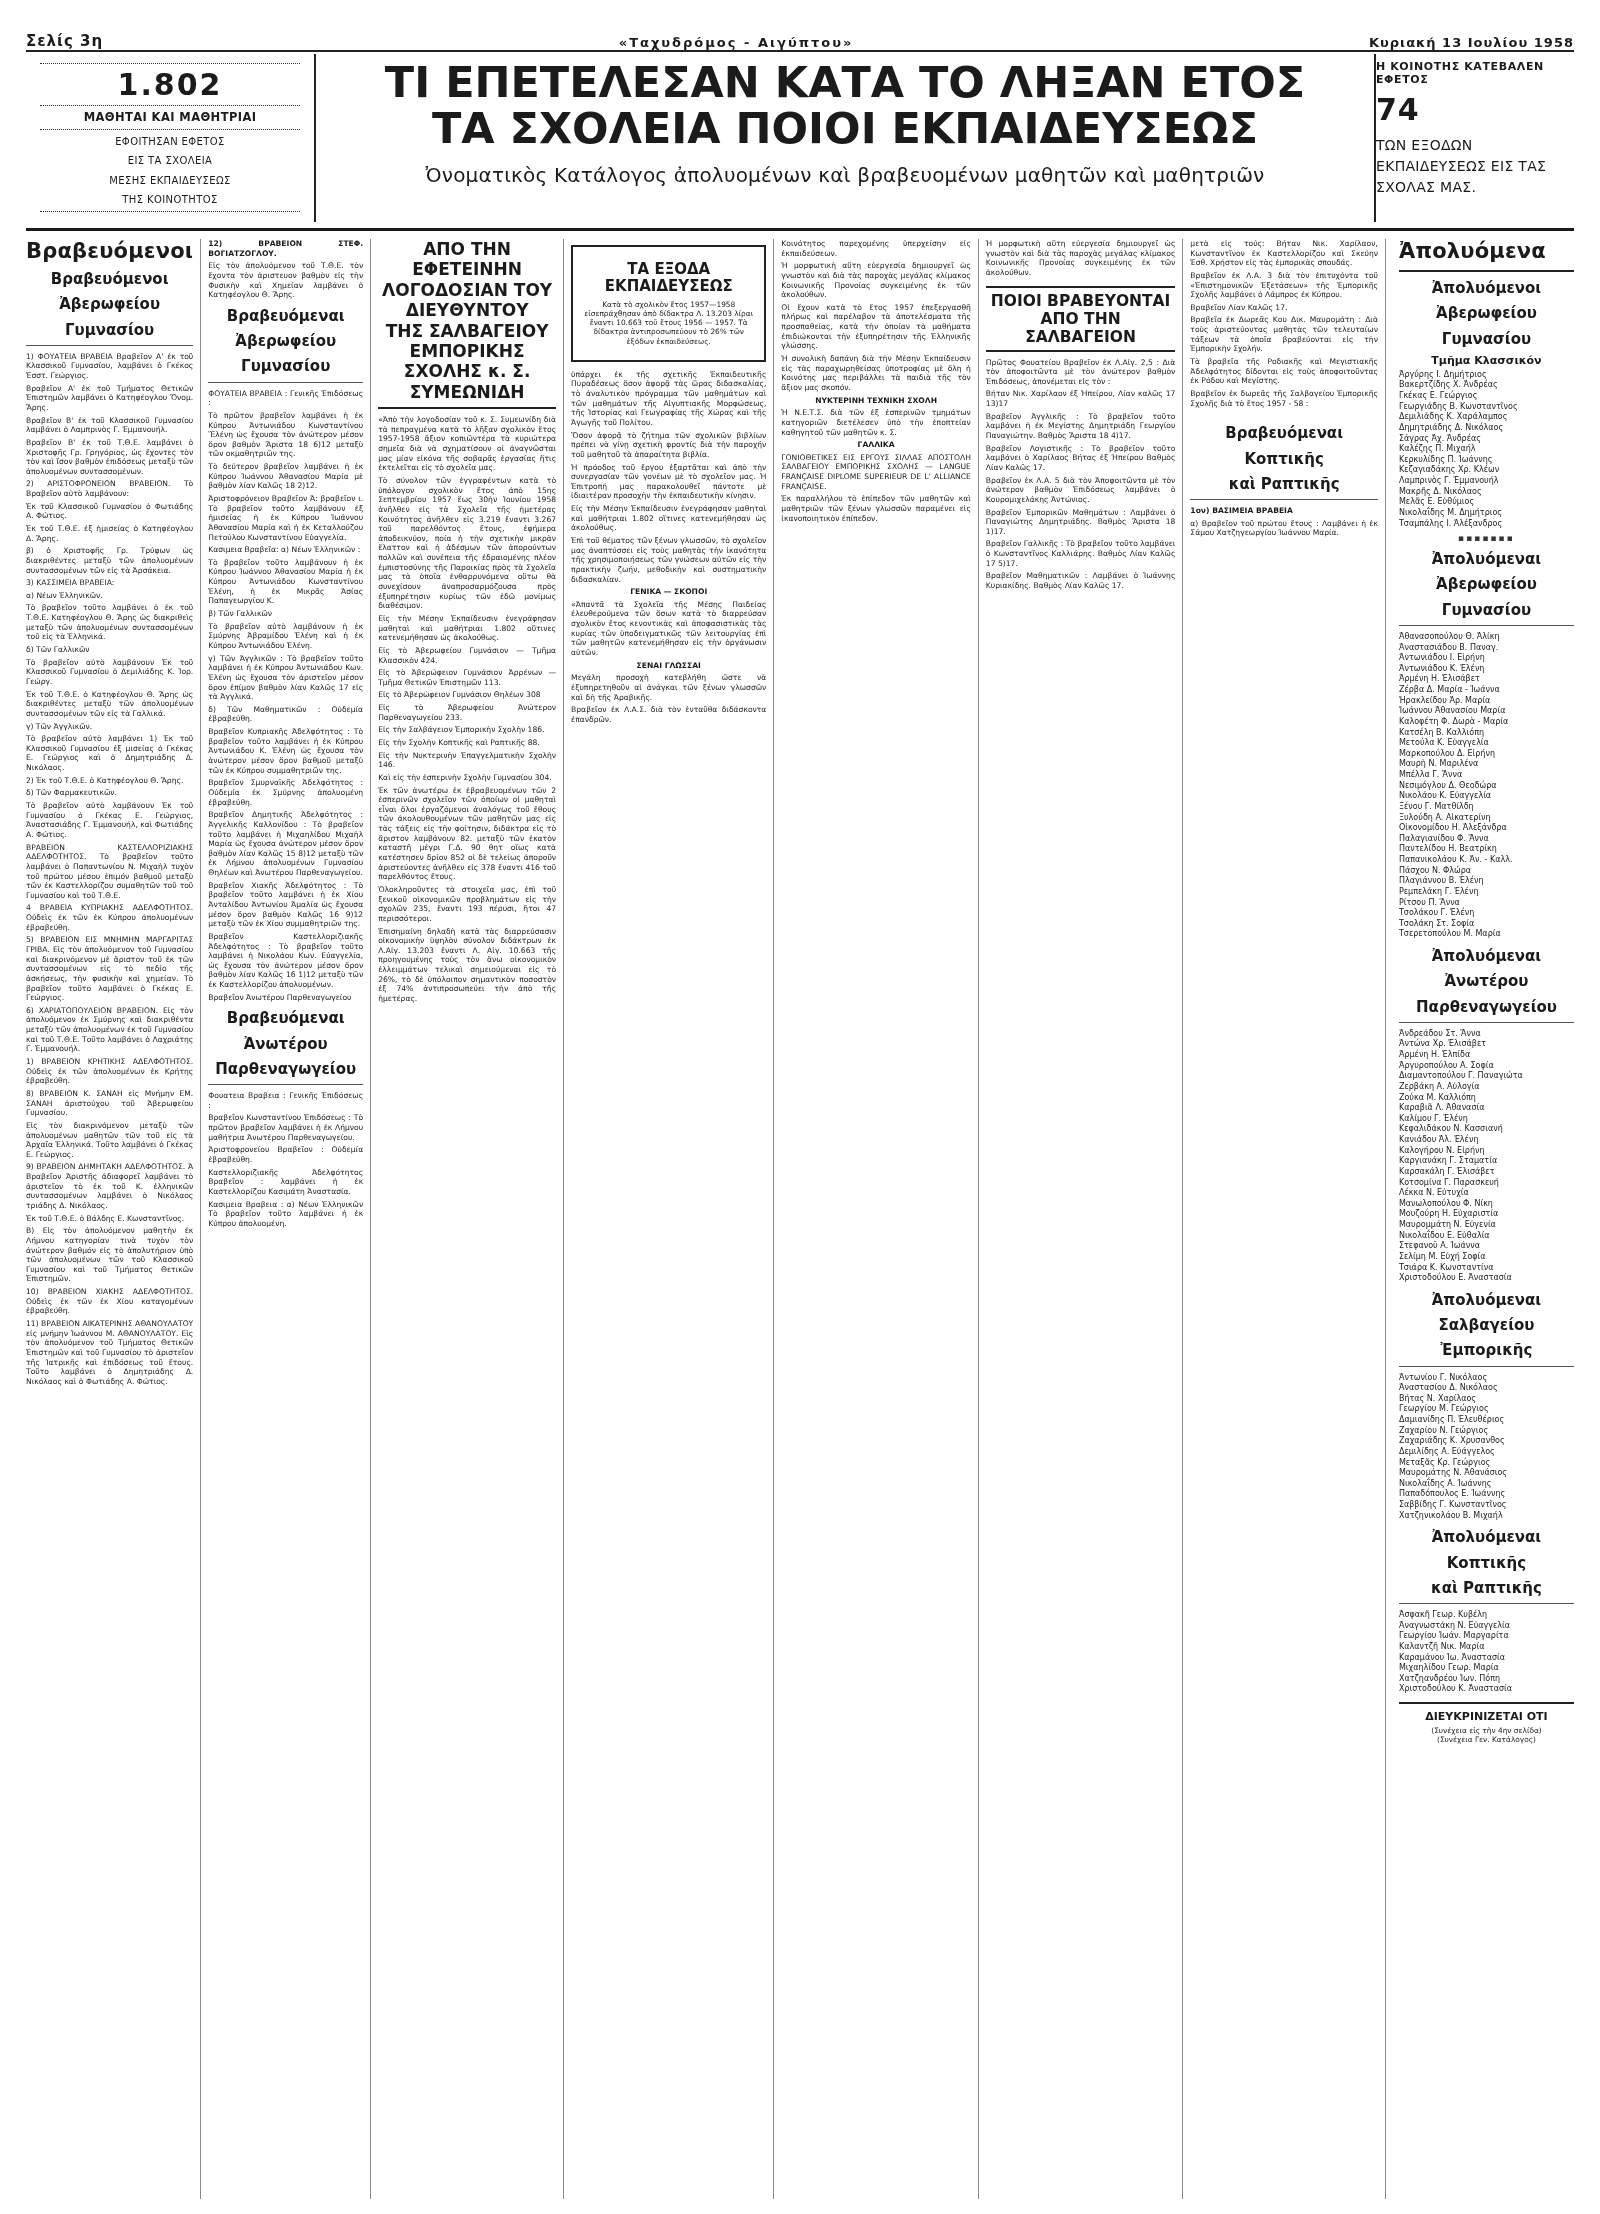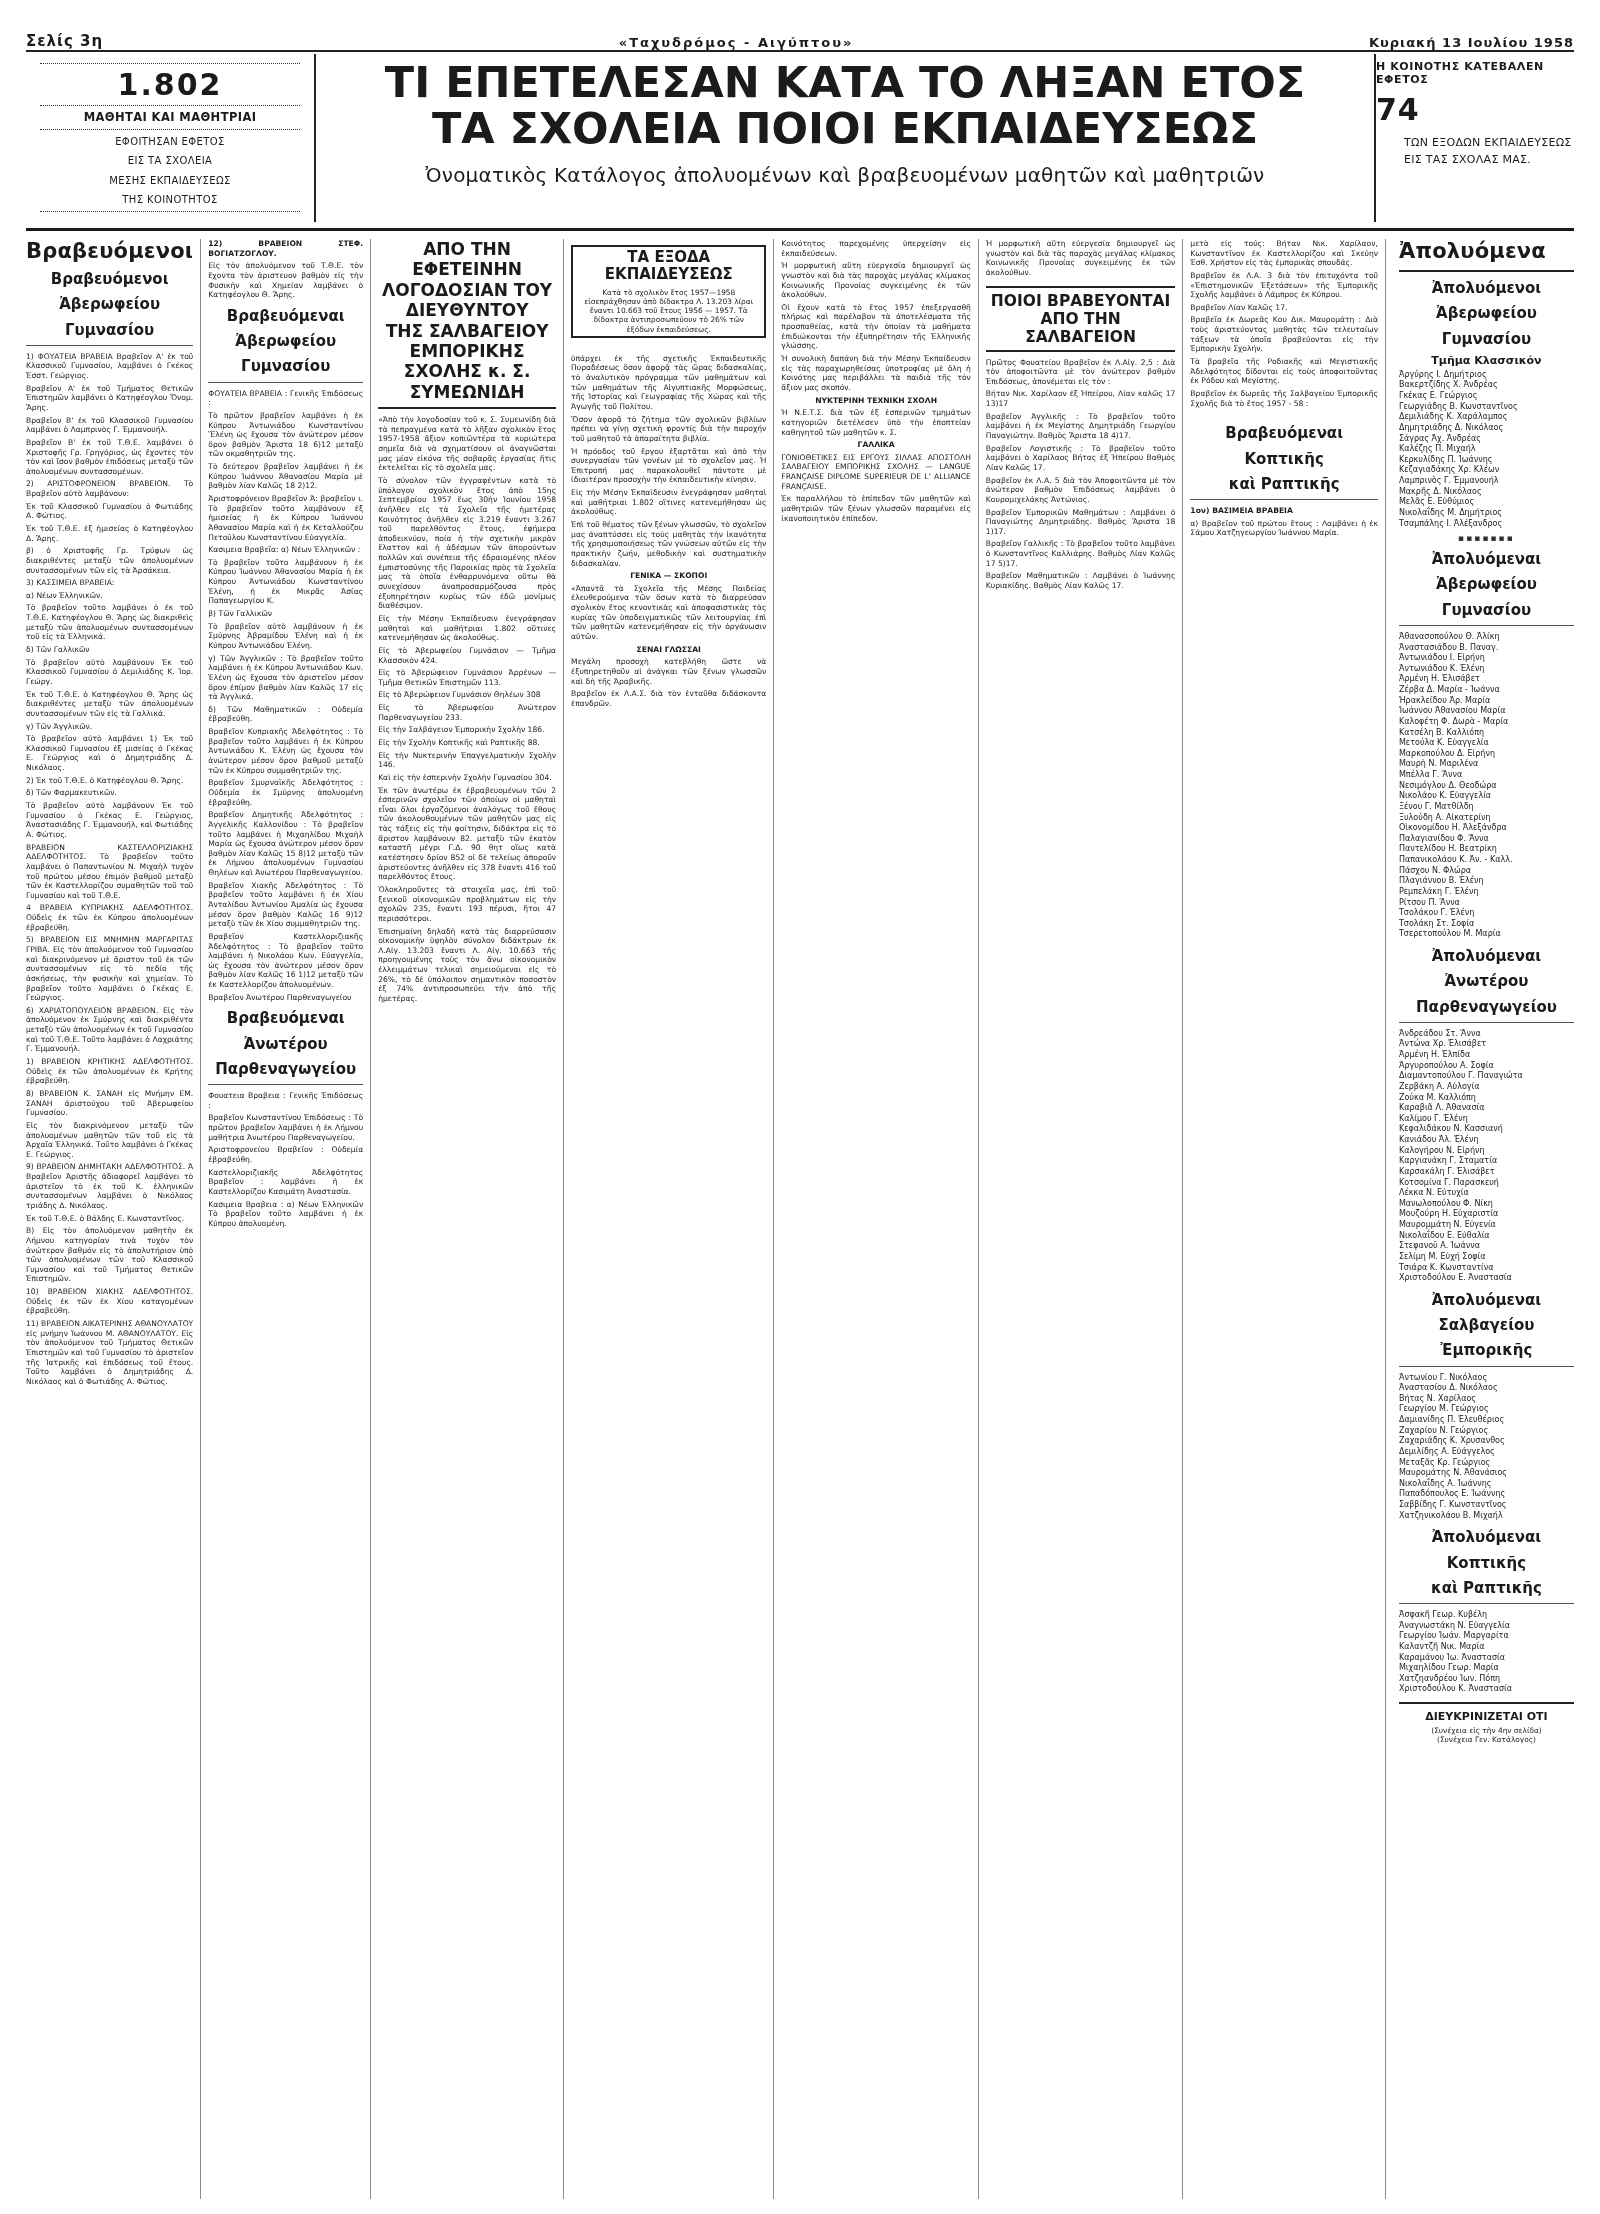--- a/index.html
+++ b/index.html
@@ -46,21 +46,21 @@
     margin:6px 0 0 0; font-size:43px; line-height:1.06; font-weight:bold;
     letter-spacing:0px; font-family:"DejaVu Sans", sans-serif;
   }
   .mast-center .standfirst { font-size:20px; margin-top:12px; letter-spacing:.2px;}
   .mast-right {
     width:200px; border-left:2px solid #222; padding-top:6px;
     box-sizing:border-box;
   }
   .mast-right .l1 { font-size:11px; font-weight:bold; letter-spacing:.6px;}
   .mast-right .num { font-size:30px; font-weight:bold; letter-spacing:1px; margin:6px 0 8px;}
-  .mast-right .l3 { font-size:11px; line-height:1.5; letter-spacing:.3px;margin-left:28px;}
+  .mast-right .l3 { font-size:14px; line-height:1.5; letter-spacing:.3px;}
 
   
   .grid {
     display:flex; margin-top:8px; height:1960px;
   }
   .col { box-sizing:border-box; }
   .c1 { width:176px; padding-right:7px; }
   .c2 { width:176px; padding:0 7px; border-left:1px solid #8a8a8a;}
   .c3 { width:200px; padding:0 7px; border-left:1px solid #8a8a8a;}
   .c4 { width:218px; padding:0 7px; border-left:1px solid #8a8a8a;}
@@ -80,21 +80,21 @@
   .name { font-size:8px; line-height:1.33; }
   .rule { border-top:1px solid #555; margin:6px 0; }
   .dblrule { border-top:2px solid #222; margin:7px 0 5px; }
 
   
   .feature-head {
     text-align:center; font-weight:bold; font-size:17px; line-height:1.2;
     border-bottom:2px solid #222; padding-bottom:5px; margin-bottom:6px;
   }
   .boxed {
-    border:2px solid #222; padding:2px 7px; margin:6px 0 16px;
+    border:2px solid #222; padding:14px 7px; margin:6px 0 8px;
   }
   .boxed h4 { margin:0 0 4px; text-align:center; font-size:15px; line-height:1.15; font-weight:bold;}
   .center { text-align:center; }
   .bold { font-weight:bold; }
   .banner {
     border-top:2px solid #222; border-bottom:2px solid #222;
     text-align:center; font-weight:bold; font-size:15.5px; padding:4px 0; margin:8px 0 6px;
   }
   .sm-head { font-size:11px; font-weight:bold; text-align:center; margin:6px 0 3px; }
   .deco { text-align:center; font-size:9px; letter-spacing:2px; color:#333; margin:4px 0;}

